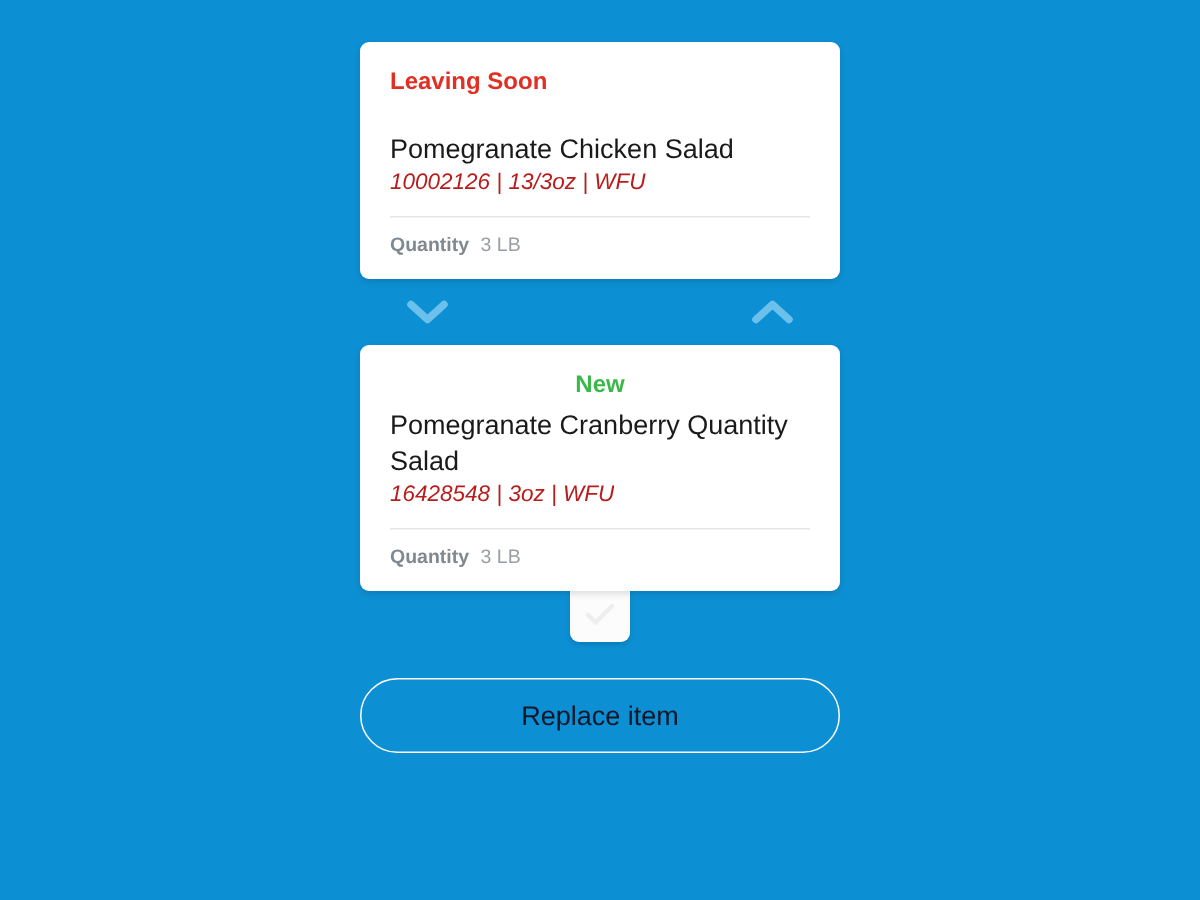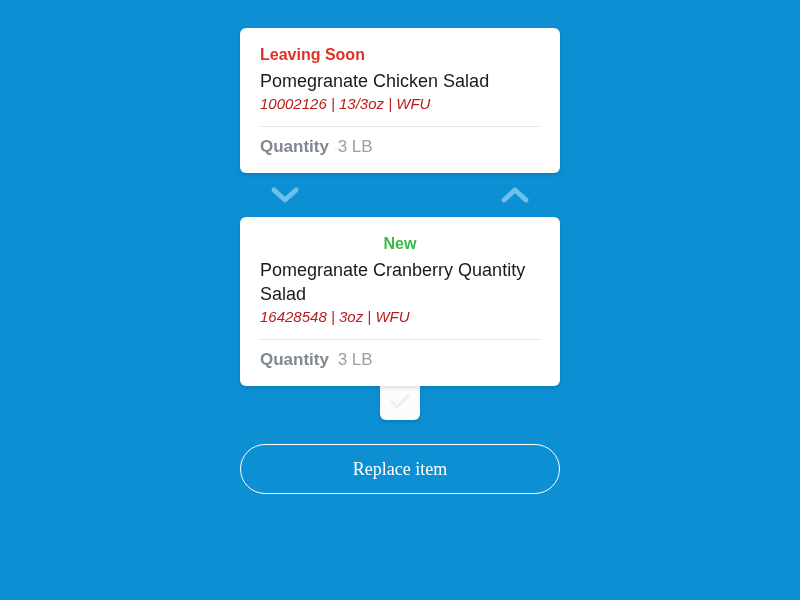--- a/index.html
+++ b/index.html
@@ -22,21 +22,21 @@
     background: #fff;
     border-radius: 6px;
     box-shadow: 0 2px 4px rgba(0,0,0,0.12);
     padding: 18px 20px 16px 20px;
     position: relative;
   }
   .status-leaving {
     color: #e03024;
     font-weight: bold;
     font-size: 16px;
-    margin-bottom: 6px;
+    margin-bottom: 24px;
   }
   .status-new {
     color: #3bb84a;
     font-weight: bold;
     font-size: 16px;
     margin-bottom: 6px;
     text-align: center;
   }
   .title {
     color: #1a1a1a;
@@ -49,21 +49,21 @@
     font-size: 15px;
     margin-bottom: 14px;
     font-style: italic;
   }
   .divider {
     height: 1px;
     background: #e6e6e6;
     margin-bottom: 10px;
   }
   .qty-row {
-    font-size: 17px;
+    font-size: 13px;
   }
   .qty-label {
     color: #808890;
     font-weight: bold;
   }
   .qty-val {
     color: #9aa0a6;
     margin-left: 4px;
   }
   .arrows {
@@ -88,23 +88,23 @@
     z-index: -1;
   }
   .tab svg { display:block; }
   .replace-btn {
     margin-top: 24px;
     width: 320px;
     height: 50px;
     border: 1.5px solid #fff;
     border-radius: 25px;
     background: transparent;
-    color: #ffffff;
+    color: #0f172a;
     font-size: 18px;
-    font-family: Liberation Serif, serif;
+    font-family: Liberation Sans, sans-serif;
     cursor: pointer;
     display:flex;
     align-items:center;
     justify-content:center;
   }
 </style>
 </head>
 <body>
 
 <div class="stack">

